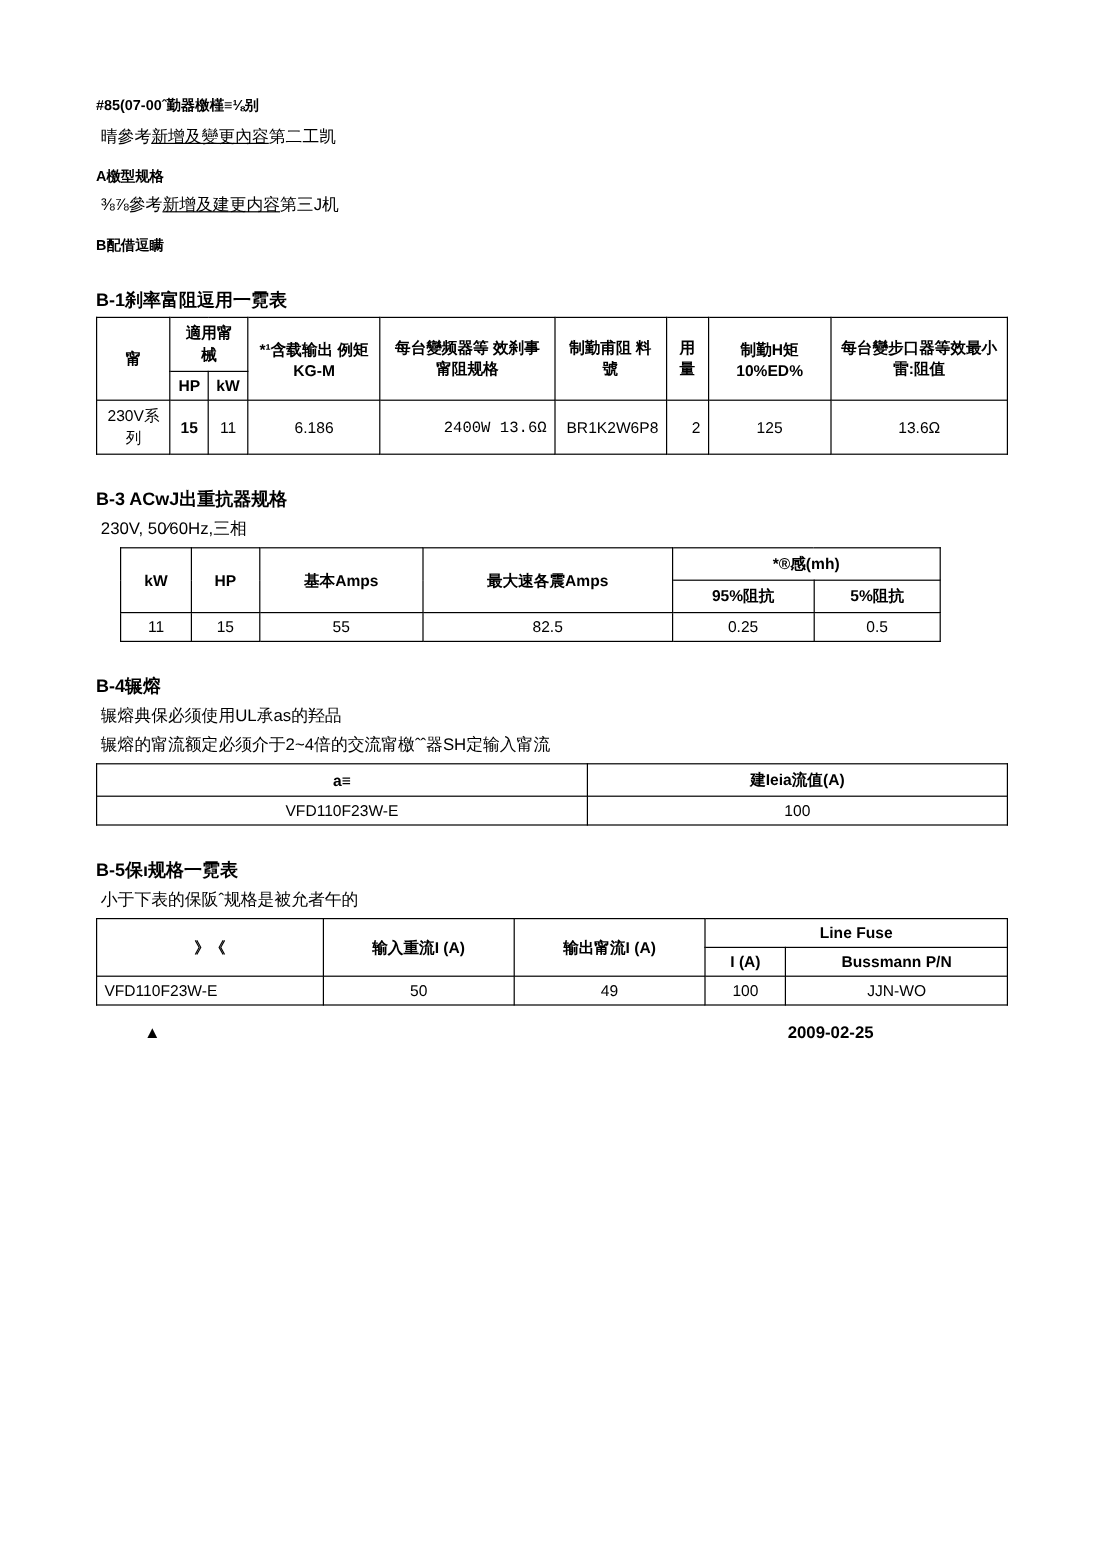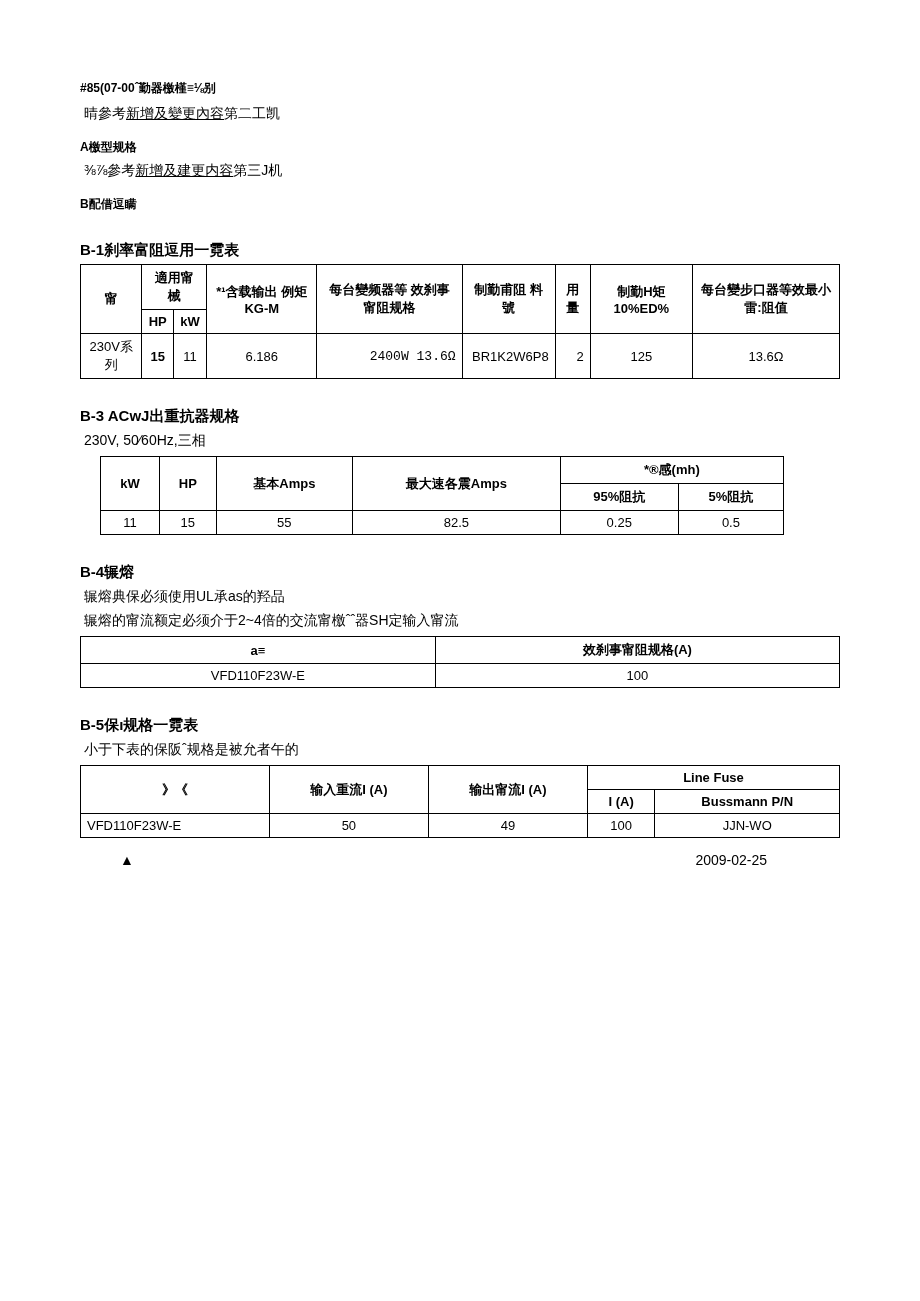--- a/index.html
+++ b/index.html
@@ -126,21 +126,21 @@
 </tbody>
   </table>
 
 <h4>B-4辗熔</h4>
 <p>辗熔典保必须使用UL承as的羟品</p>
 <p>辗熔的甯流额定必须介于2~4倍的交流甯檄ˆˆ器SH定输入甯流</p>
 <table>
   <tbody>
   <tr>
     <th>a≡</th>
-    <th>效刹事甯阻规格(A)</th>
+    <th>建Ieia流值(A)</th>
   </tr>
   <tr>
     <td>VFD110F23W-E</td>
     <td>100</td>
   </tr>
 </tbody>
   </table>
 
 <h4>B-5保ı规格一霓表</h4>
 <p>小于下表的保阪ˆ规格是被允者午的</p>
@@ -161,14 +161,14 @@
     <td>50</td>
     <td>49</td>
     <td>100</td>
     <td>JJN-WO</td>
   </tr>
 </tbody>
   </table>
 
 <div class="footer-row">
   <span class="tri-up" style="margin-left:40px;">▲</span>
-  <span style="margin-right:73px;">2009-02-25</span>
+  <span style="margin-right:112px;font-weight:bold;">2009-02-25</span>
 </div>
 
 </body></html>

